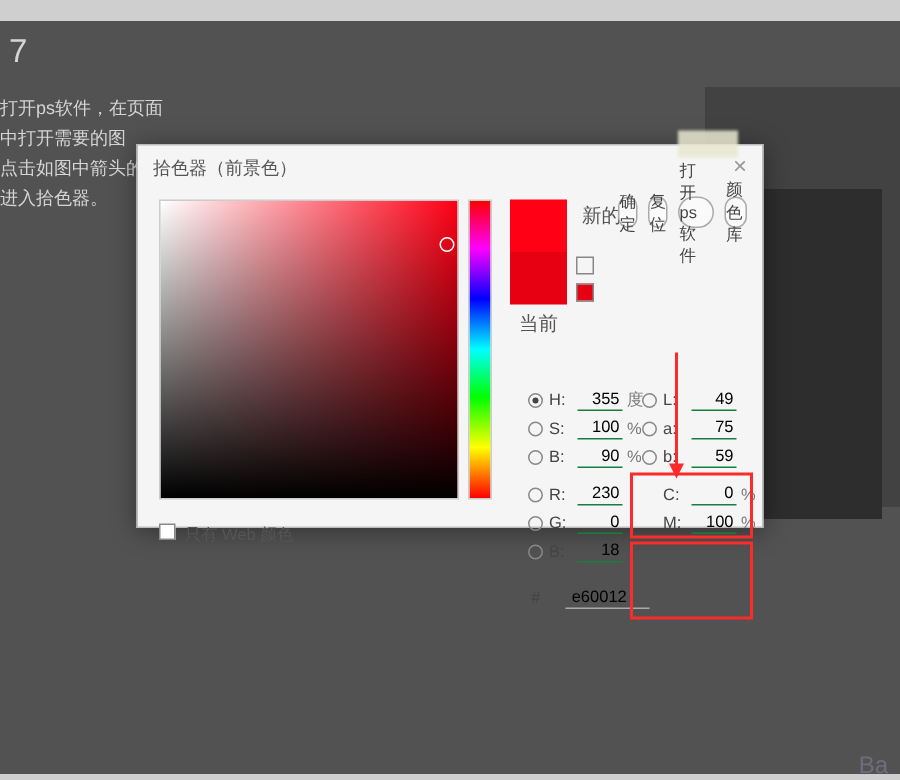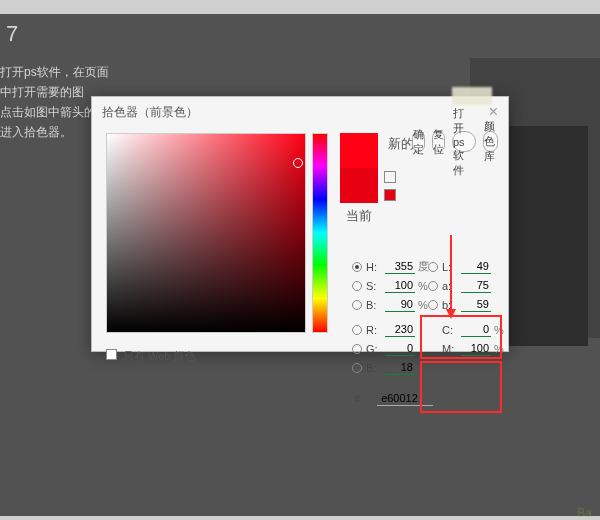--- a/index.html
+++ b/index.html
@@ -39,21 +39,21 @@
 .hexrow{position:absolute;left:262px;top:264px;font-size:11px;color:#444;display:flex;align-items:center}
 .hexinp{width:56px;height:15px;border:none;border-bottom:1px solid #aaa;background:transparent;font-size:11px;padding-left:4px;margin-left:17px}
 .webchk{position:absolute;left:14px;top:222px;font-size:11px;color:#555;display:flex;align-items:flex-start;gap:6px}
 .cb{width:11px;height:11px;border:1px solid #888;background:#fff}
 .redbox{position:absolute;border:2px solid #ff2a2a;pointer-events:none}
 .rb1{left:328px;top:188px;width:82px;height:44px}
 .rb2{left:328px;top:234px;width:82px;height:52px}
 .arrow{position:absolute;left:358px;top:108px;width:2px;height:82px;background:#ff2a2a;pointer-events:none}
 .arrow::after{content:"";position:absolute;bottom:-2px;left:-4px;border-left:5px solid transparent;border-right:5px solid transparent;border-top:10px solid #ff2a2a}
 .scrub{position:absolute;right:16px;bottom:38px;width:40px;height:18px;background:#e8e8d0;filter:blur(1px);opacity:.85}
-.wm{position:absolute;right:8px;bottom:0;color:#84cc16;font-size:12px;opacity:.25}
+.wm{position:absolute;right:8px;bottom:0;color:#c4b5fd;font-size:16px;opacity:.25}
 .topbar{position:absolute;left:0;top:0;width:600px;height:14px;background:#cfcfcf}
 .botbar{position:absolute;left:0;bottom:0;width:600px;height:4px;background:#cfcfcf}
 </style>
 </head>
 <body>
 <div class="topbar"></div>
 <div class="botbar"></div>
 
 <div class="bg-text">
   <div class="bg-heading">7</div>

